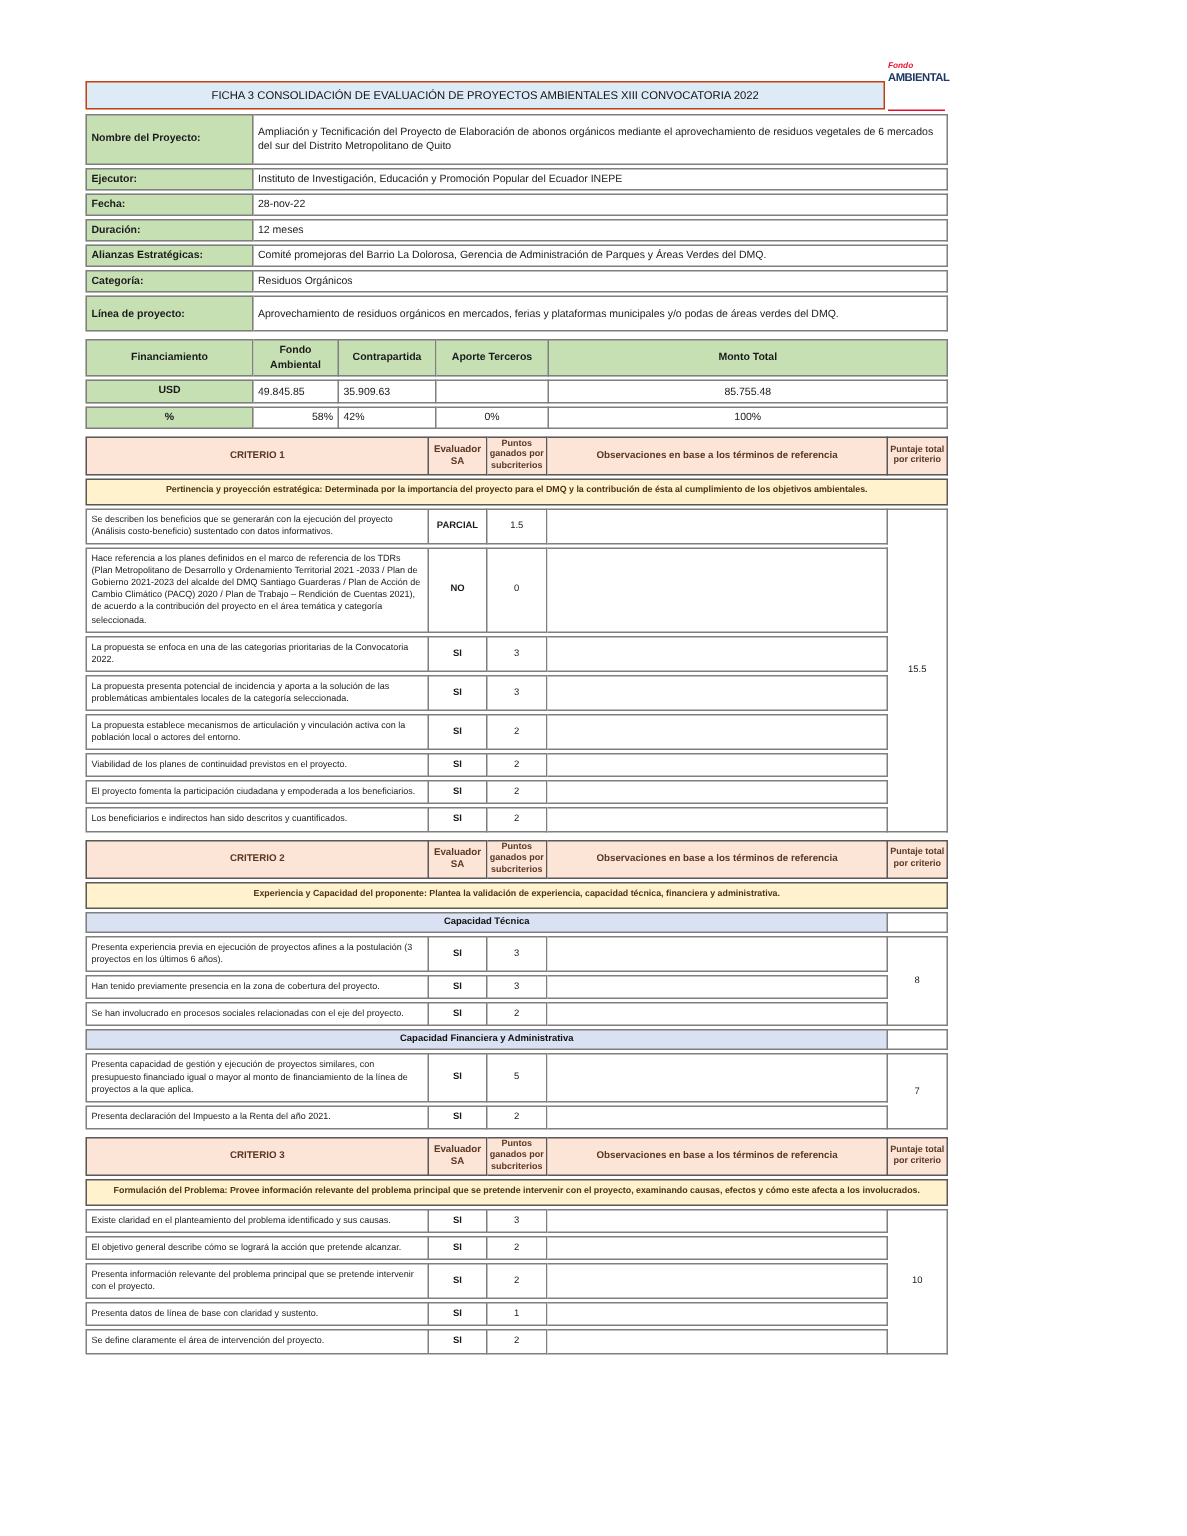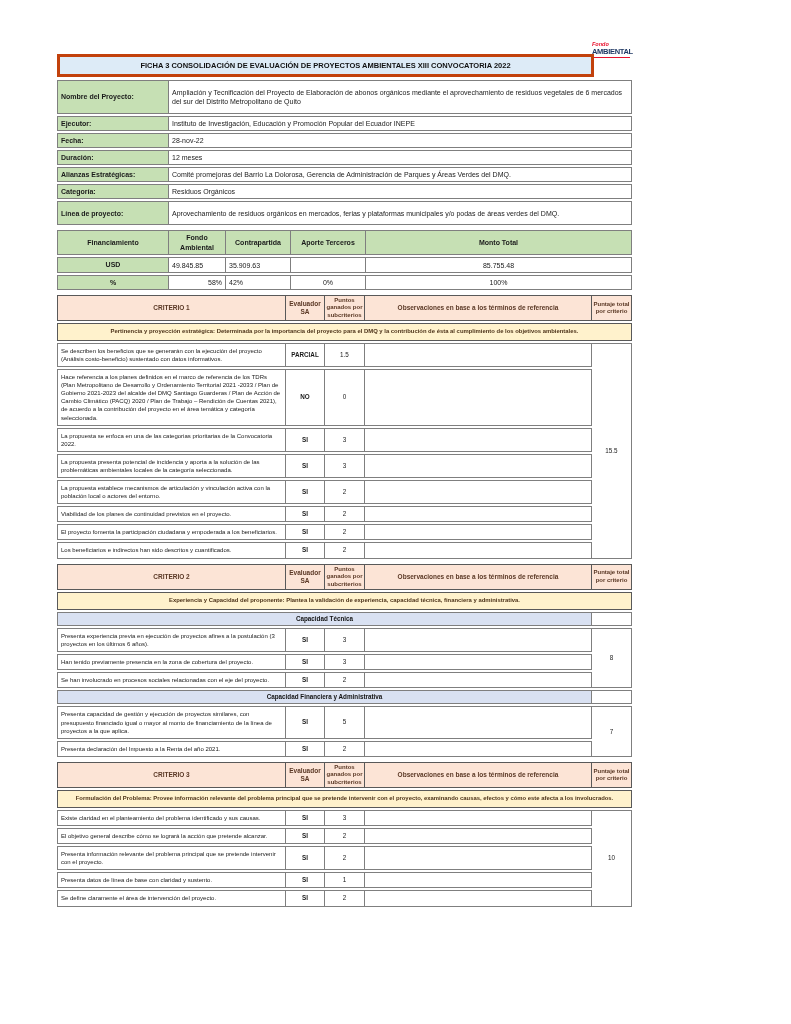--- a/index.html
+++ b/index.html
@@ -1,25 +1,25 @@
 <!DOCTYPE html>
 <html><head>
 <meta charset="utf-8">
 <style>
   html,body{margin:0;padding:0;background:#ffffff;}
   .page{position:relative;width:791px;height:1024px;background:#ffffff;overflow:hidden;
         font-family:"Liberation Sans","DejaVu Sans",sans-serif;color:#1a1a1a;}
   .content{position:absolute;left:57px;top:54px;width:577px;}
 
-  .titlebar{width:527px;background:#DDEBF7;border:3px solid #c2410c;
-            font-size:7.5px;font-weight:bold;text-align:center;padding:4px 2px;color:#111;}
+  .titlebar{width:527px;background:#DDEBF7;border:1px solid #c2410c;
+            font-size:7.5px;font-weight:normal;text-align:center;padding:4px 2px;color:#111;}
 
   .logo{position:absolute;left:592px;top:42px;width:38px;line-height:1.05;text-align:left;}
   .logo .l1{color:#E8112D;font-size:5.5px;font-weight:bold;font-style:italic;display:block;}
-  .logo .l2{color:#1F3864;font-size:7.5px;font-weight:bold;display:block;letter-spacing:-0.3px;border-bottom:1px solid #E8112D;padding-bottom:1px;text-align:center;}
+  .logo .l2{color:#1F3864;font-size:7.5px;font-weight:bold;display:block;letter-spacing:-0.3px;border-bottom:1px solid #E8112D;padding-bottom:17px;text-align:center;}
 
   table{border-collapse:separate;border-spacing:0 2px;table-layout:fixed;width:575px;margin:0;}
   td{border:1px solid #7f7f7f;vertical-align:middle;padding:2px 3px;overflow:hidden;
      font-size:7px;line-height:1.3;word-wrap:break-word;}
   td+td{border-left:none;}
 
   .green{background:#C6E0B4;font-weight:bold;}
   .c{text-align:center;}
   .r{text-align:right;}
   .info-label{background:#C6E0B4;font-weight:bold;font-size:7px;}

